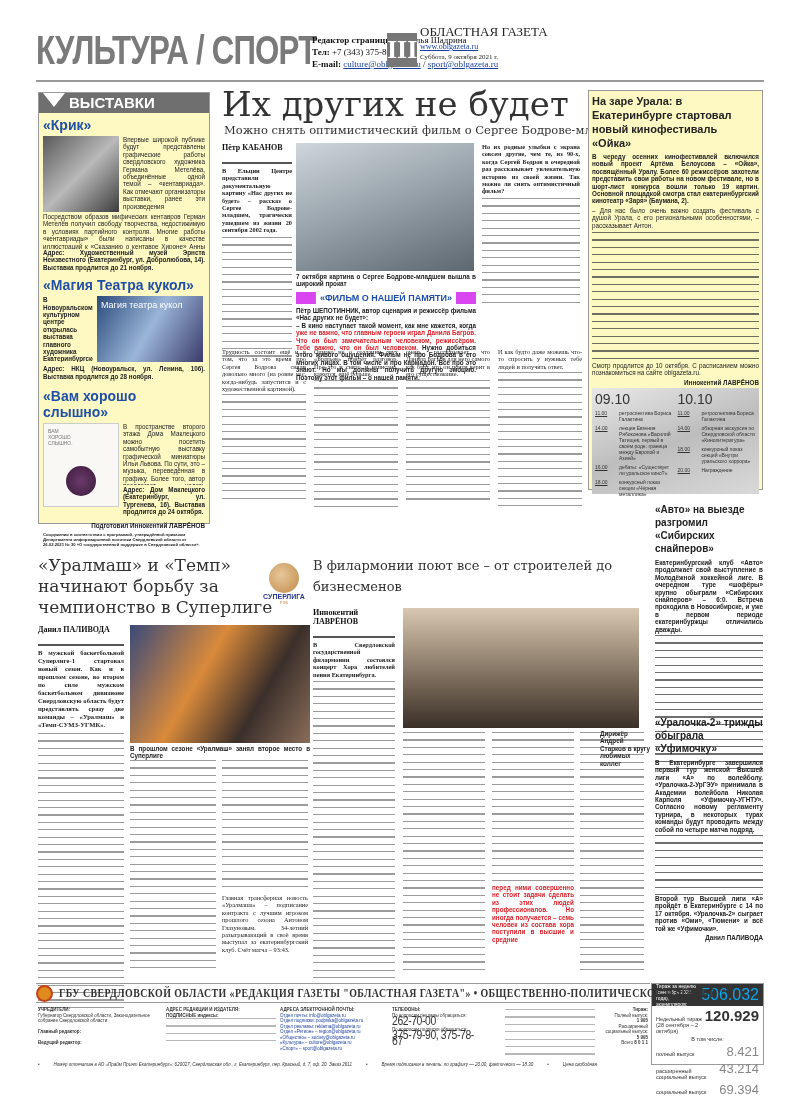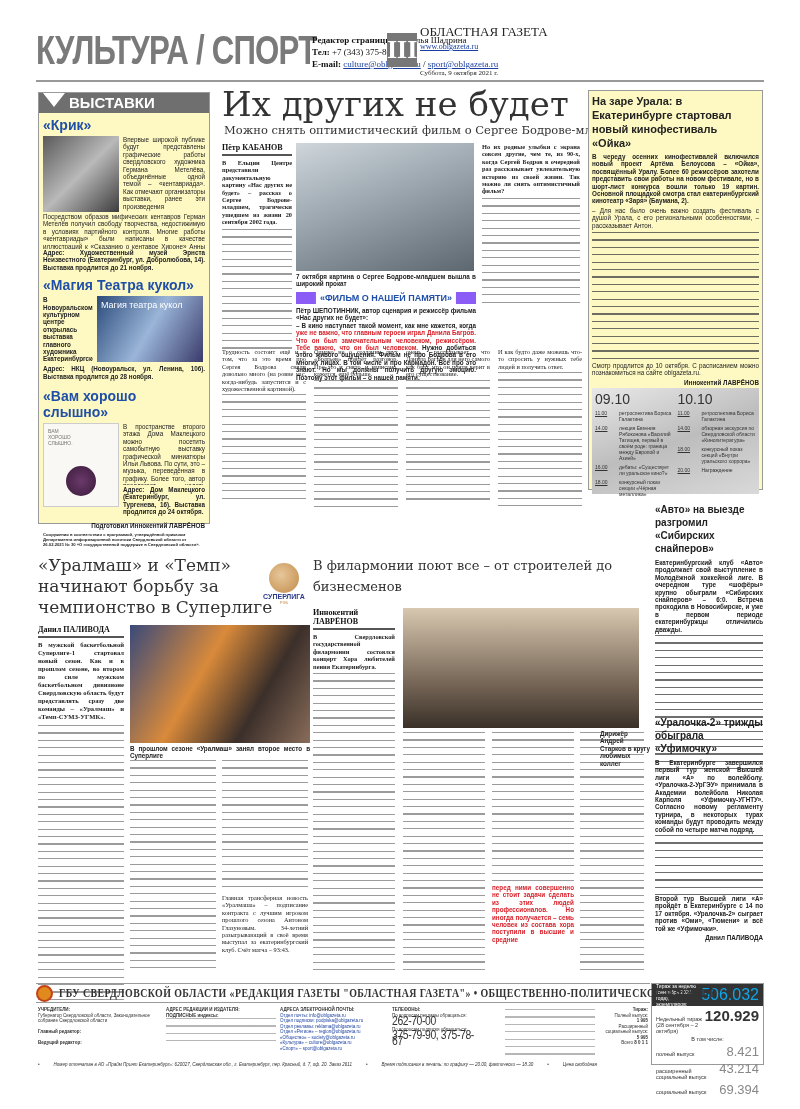--- a/index.html
+++ b/index.html
@@ -5,38 +5,38 @@
 *{box-sizing:border-box;margin:0;padding:0}
 body{width:800px;height:1109px;background:#fff;font-family:"Liberation Sans",sans-serif;color:#111;position:relative;overflow:hidden}
 .abs{position:absolute}
 .mast-title{left:36px;top:28px;font-size:40px;font-weight:bold;color:#7a7a7a;letter-spacing:-1px;transform:scaleX(.78);transform-origin:left top;white-space:nowrap;font-family:"Liberation Sans",sans-serif}
 .mast-info{left:312px;top:34px;font-size:9px;line-height:12px;font-family:"Liberation Serif",serif}
 .mast-info b{font-weight:bold}
 .mast-info a{color:#1a3fa0;text-decoration:underline}
 .roman{left:387px;top:33px;width:30px;height:34px;background:#777;color:#fff;font:bold 26px "Liberation Serif",serif;text-align:center;line-height:34px}
 .paper{left:420px;top:24px;font:13px "Liberation Serif",serif;color:#222}
 .paper .url{font-size:8px;color:#1a3fa0;text-decoration:underline;display:block;margin-top:2px}
-.paper .date{font-size:7px;display:block;margin-top:18px}
+.paper .date{font-size:7px;display:block;margin-top:2px}
 .rule{left:36px;top:80px;width:728px;height:2px;background:#999}
 .box{border:1px solid #999;background:#fef9c3}
 .sec-head{background:#6f6f6f;color:#fff;font-weight:bold;font-size:15px;height:20px;line-height:20px;padding-left:30px;position:relative}
 .sec-head .tri{position:absolute;left:4px;top:0;width:0;height:0;border-left:11px solid transparent;border-right:11px solid transparent;border-top:14px solid #fff}
 .blue-h{color:#1f4fa8;font-weight:bold;font-size:14px;margin:4px 4px 3px}
 .txt{font-size:6.3px;line-height:7.4px;text-align:justify;color:#222}
 .txt.b{font-weight:bold}
 .photo{background:linear-gradient(135deg,#5a5a5a,#b9b9b9 50%,#3d3d3d)}
 .photo.light{background:linear-gradient(160deg,#cfd6dc,#9aa5ad 45%,#5c6770)}
 .photo.color{background:linear-gradient(120deg,#3a4a7a,#d98a3a 40%,#3b2f2a 70%,#8a6d5a)}
 .photo.blue{background:linear-gradient(120deg,#2b4b7b,#9ab5d8 50%,#3b3b6b)}
 .photo.hall{background:linear-gradient(180deg,#d8c8b0,#7a6a5a 60%,#3a3028)}
-.byline{font:bold 8px "Liberation Serif",serif;border-bottom:2px solid #555;padding-bottom:2px;margin-bottom:3px}
+.byline{font:bold 8px "Liberation Serif",serif;border-bottom:2px solid #555;padding-bottom:10px;margin-bottom:3px}
 .lines{background:repeating-linear-gradient(180deg,#4a4a4a 0,#4a4a4a 1.2px,transparent 1.2px,transparent 7.4px);opacity:.55}
 .lines.bold{opacity:.8}
 .red{color:#d8222a}
-.quote-band{background:#8b5cf6;height:12px;position:relative}
+.quote-band{background:#d946ef;height:12px;position:relative}
 .quote-band span{position:absolute;left:50%;transform:translateX(-50%);background:#fff;color:#1f4fa8;font-weight:bold;font-size:9px;padding:0 4px;line-height:12px;white-space:nowrap}
 .h-big{font-family:"DejaVu Serif",serif;color:#333}
 .stats{background:#fff;border:1px solid #999}
 .stats .top{background:#333;color:#fff;height:22px;display:flex;align-items:center;justify-content:space-between;padding:0 4px}
 .stats .top .lbl{font-size:5px;line-height:6px;width:80px}
 .stats .top .num{color:#0ea5e9;font-weight:normal;font-size:16px}
 .srow{display:flex;justify-content:space-between;align-items:baseline;font-size:5.5px;padding:1px 4px;color:#333}
 .srow .n{font-size:13px;color:#888}
 .srow .n.dark{color:#333;font-size:15px;font-weight:bold}
 .banner{left:36px;top:983px;width:614px;height:20px;border-top:1px solid #999;border-bottom:1px solid #999;display:flex;align-items:center;font:bold 11.5px "Liberation Serif",serif;color:#333;letter-spacing:.5px}

